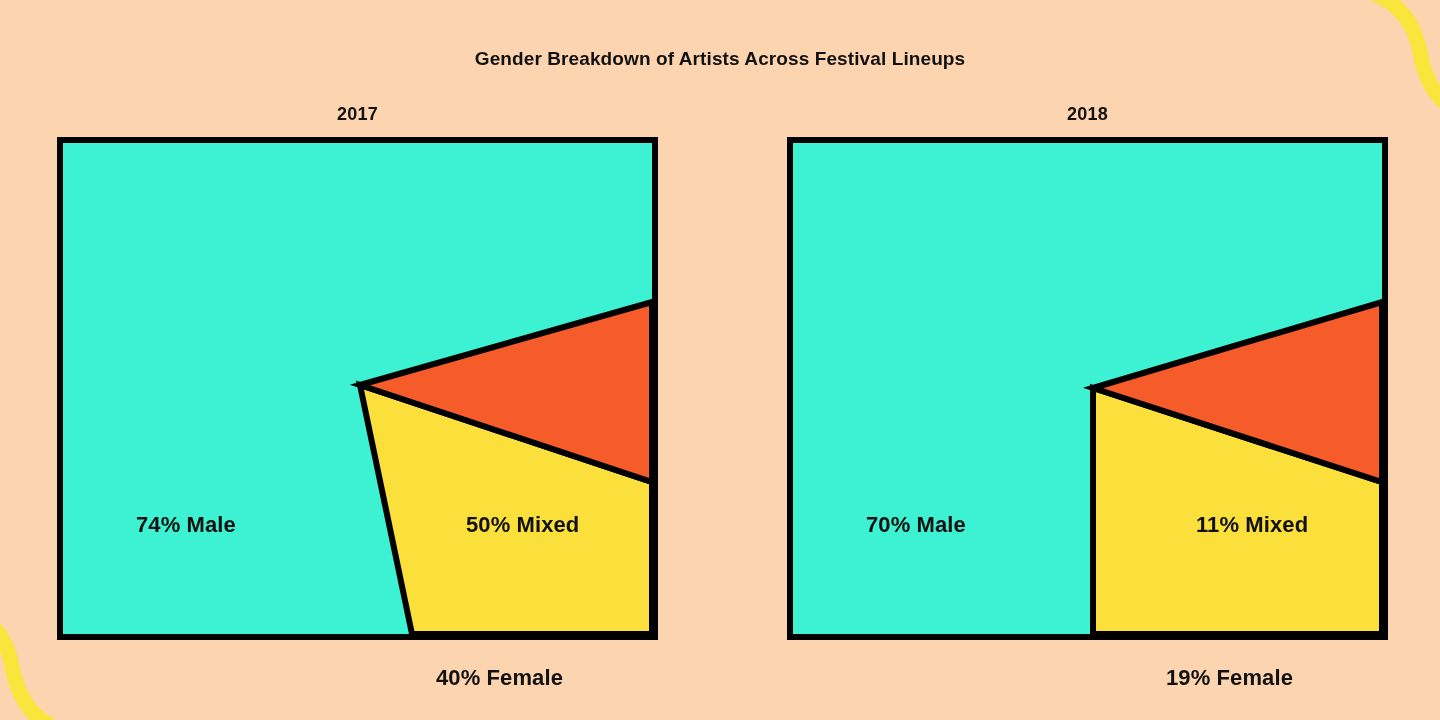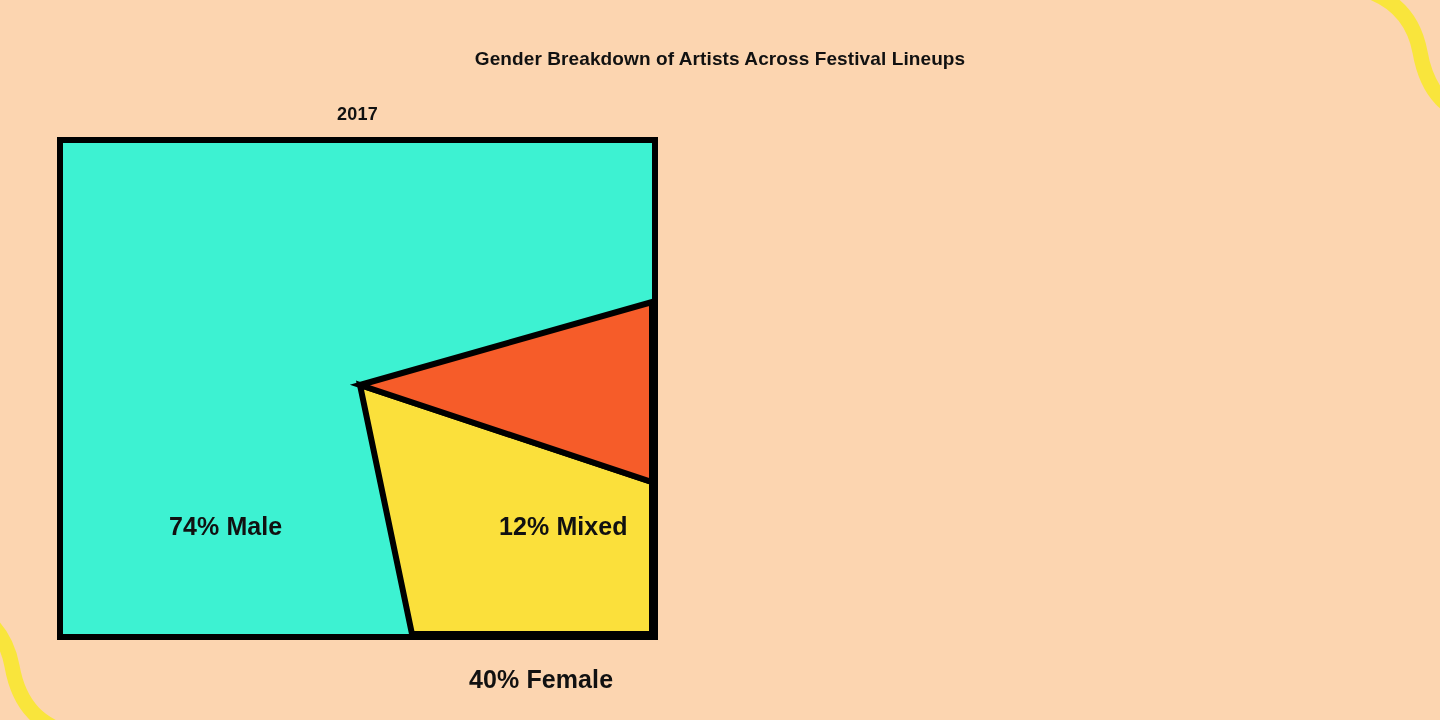--- a/index.html
+++ b/index.html
@@ -51,26 +51,25 @@
     font-size: 18px;
     font-weight: 700;
     color: #111111;
     letter-spacing: 0.2px;
   }
   .panel-svg {
     display: block;
   }
   .seg-label {
     position: absolute;
-    font-size: 25px;
+    font-size: 22px;
     font-weight: 700;
     color: #111111;
     white-space: nowrap;
     letter-spacing: 0.1px;
-    margin-left: 33px;
   }
   #panel-2017 { left: 57px; top: 137px; width: 601px; height: 547px; }
   #panel-2018 { left: 787px; top: 137px; width: 601px; height: 503px; }
 </style>
 </head>
 <body style="background: rgb(252, 213, 176);">
 
 <div id="stage">
 
   <svg class="deco-layer" viewBox="0 0 1440 720" xmlns="http://www.w3.org/2000/svg" aria-hidden="true">
@@ -88,18 +87,36 @@
       <path d="M 3 3 L 598 3 L 598 500 L 3 500 Z" fill="#3DF2D2" stroke="#000000" stroke-width="6" stroke-linejoin="miter"></path>
 
       <path d="M 303 248 L 595 345 L 595 497 L 355 497 Z" fill="#FBE03B" stroke="#000000" stroke-width="6" stroke-linejoin="miter"></path>
 
       <path d="M 303 248 L 595 165 L 595 345 Z" fill="#F65C29" stroke="#000000" stroke-width="6" stroke-linejoin="miter"></path>
 
       <rect x="3" y="3" width="595" height="497" fill="none" stroke="#000000" stroke-width="6"></rect>
     </svg>
 
     <div class="seg-label" style="left:79px; top:375px;">74% Male</div>
-    <div class="seg-label" style="left:409px; top:375px;">12% Mixed</div>
+    <div class="seg-label" style="left:409px; top:375px;">50% Mixed</div>
     <div class="seg-label" style="left:379px; top:528px;">40% Female</div>
   </div>
 
+  <div class="panel" id="panel-2018">
+    <div class="panel-label">2018</div>
+
+    <svg class="panel-svg" width="601" height="503" viewBox="0 0 601 503" xmlns="http://www.w3.org/2000/svg">
+
+      <path d="M 3 3 L 598 3 L 598 500 L 3 500 Z" fill="#3DF2D2" stroke="#000000" stroke-width="6" stroke-linejoin="miter"></path>
+
+      <path d="M 306 251 L 595 345 L 595 497 L 306 497 Z" fill="#FBE03B" stroke="#000000" stroke-width="6" stroke-linejoin="miter"></path>
+
+      <path d="M 306 251 L 595 165 L 595 345 Z" fill="#F65C29" stroke="#000000" stroke-width="6" stroke-linejoin="miter"></path>
+
+      <rect x="3" y="3" width="595" height="497" fill="none" stroke="#000000" stroke-width="6"></rect>
+    </svg>
+
+    <div class="seg-label" style="left:79px; top:375px;">70% Male</div>
+    <div class="seg-label" style="left:409px; top:375px;">11% Mixed</div>
+    <div class="seg-label" style="left:379px; top:528px;">19% Female</div>
+  </div>
 
 </div>
 
 </body></html>

